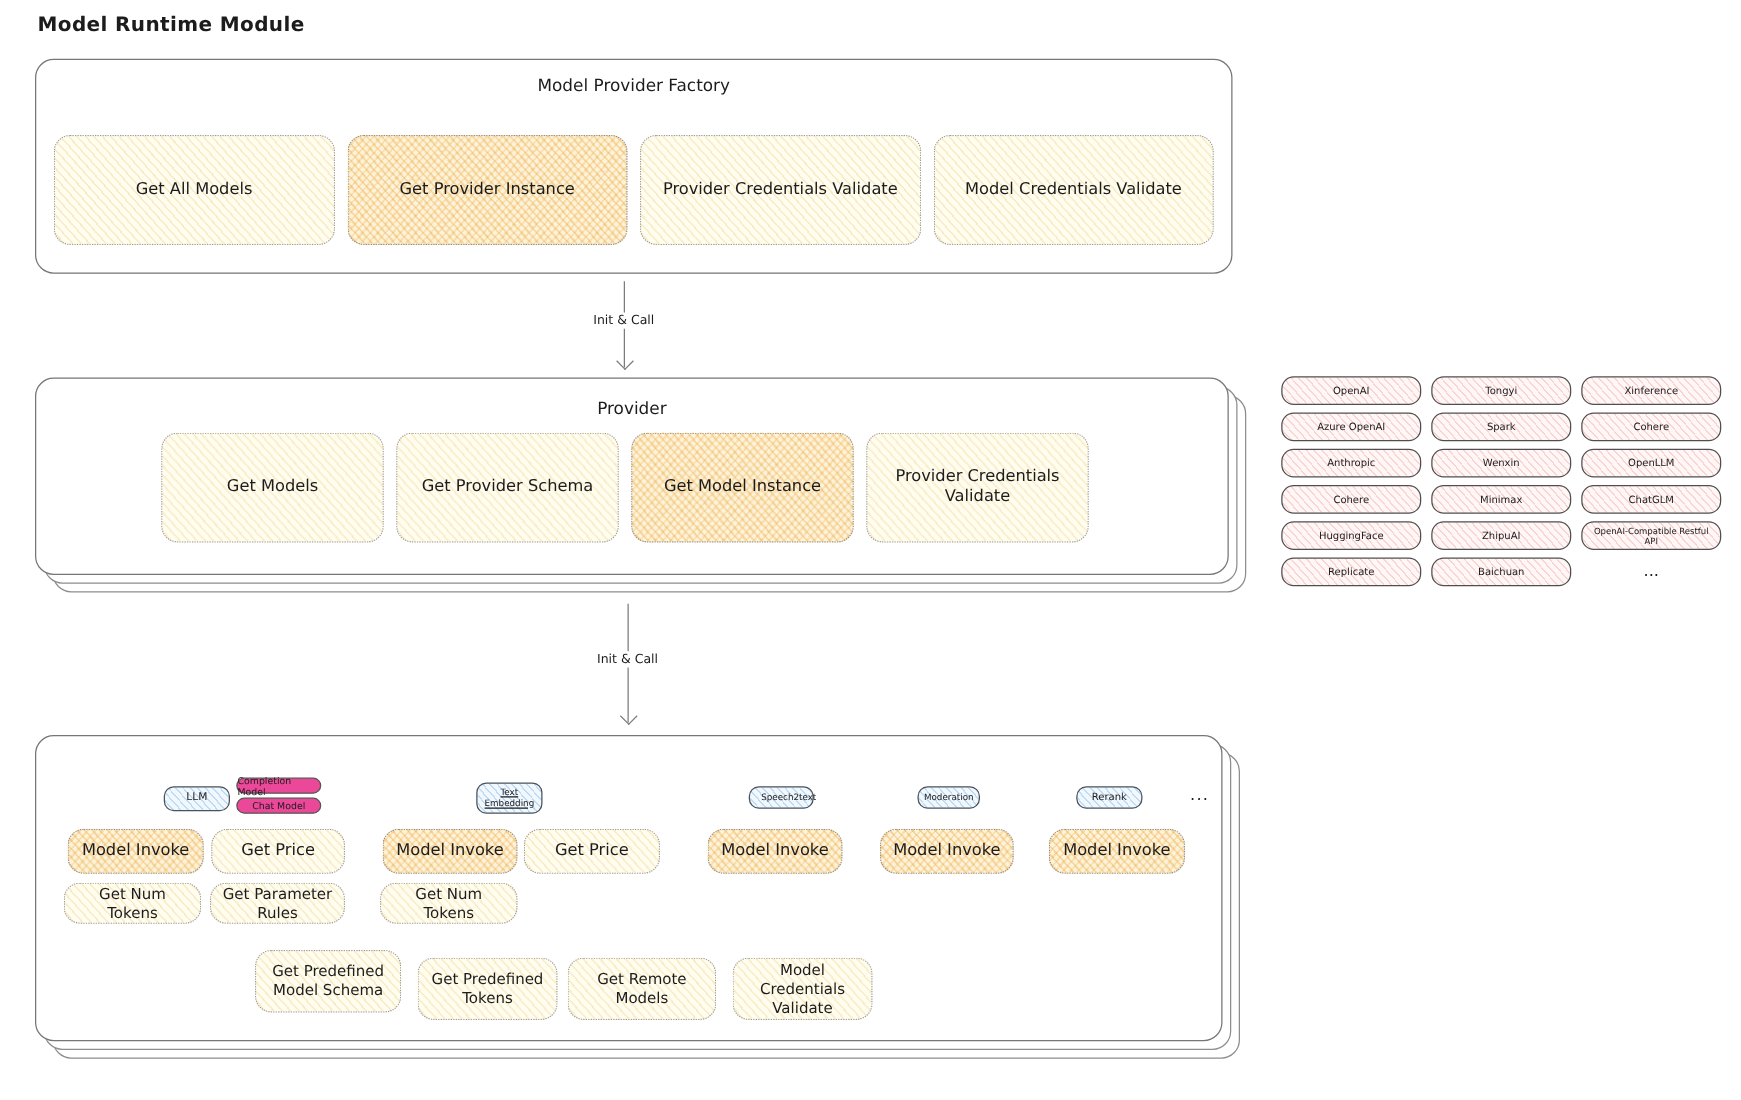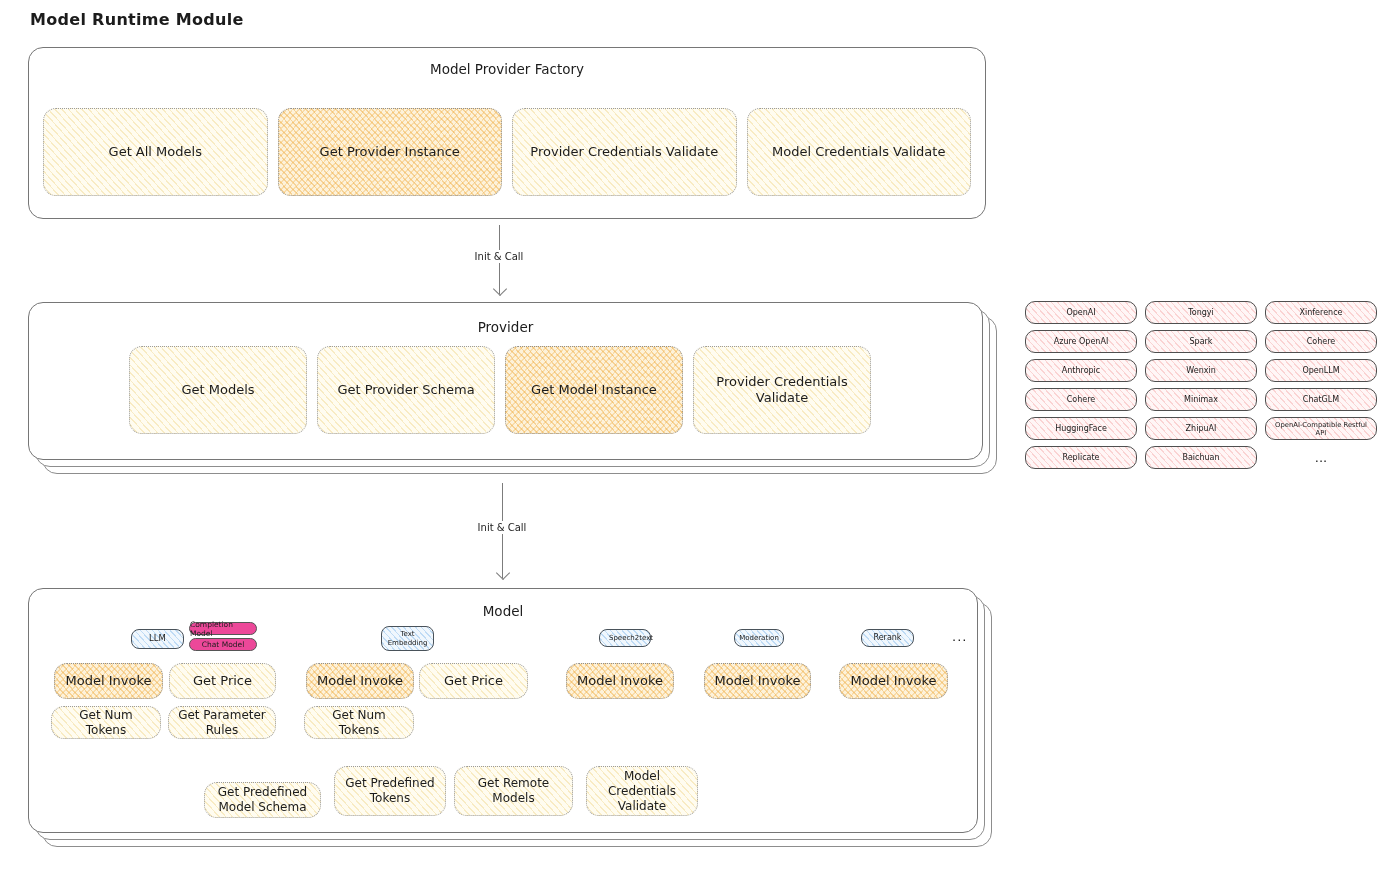--- a/index.html
+++ b/index.html
@@ -105,42 +105,41 @@
     <div class="pill">Baichuan</div>
     <div class="grid-ellipsis">...</div>
   </div>
 
   <div class="arrow" style="left:502px; top:483px; height:95px;"></div>
   <div class="arrow-label" style="left:502px; top:521px;">Init &amp; Call</div>
 
   <div class="layer" style="left:42px; top:602px; width:950px; height:245px;"></div>
   <div class="layer" style="left:35px; top:595px; width:950px; height:245px;"></div>
   <div class="frame" style="left:28px; top:588px; width:950px; height:245px;">
-    <div class="frame-title" style="top:14px;">Model</div>
 
     <div class="tag" style="left:102px; top:40px; width:53px; height:20px; font-size:8.5px;">LLM</div>
     <div class="tag-white" style="left:160px; top:33px; width:68px; height:13px;">Completion Model</div>
     <div class="tag-white" style="left:160px; top:49px; width:68px; height:13px;">Chat Model</div>
-    <div class="tag" style="left:352px; top:37px; width:53px; height:25px; font-size:7px;">Text Embedding</div>
+    <div class="tag" style="left:352px; top:37px; width:53px; height:25px; font-size:7px;text-decoration:underline;">Text Embedding</div>
     <div class="tag" style="left:570px; top:40px; width:52px; height:18px; font-size:7px;padding-left:12px;">Speech2text</div>
     <div class="tag" style="left:705px; top:40px; width:50px; height:18px; font-size:7px;">Moderation</div>
     <div class="tag" style="left:832px; top:40px; width:53px; height:18px; font-size:8px;">Rerank</div>
     <div class="ellipsis" style="left:923px; top:40px;">...</div>
 
     <div class="node node-orange" style="left:25px; top:74px; width:109px; height:36px;">Model Invoke</div>
     <div class="node node-yellow" style="left:140px; top:74px; width:107px; height:36px;">Get Price</div>
     <div class="node node-orange" style="left:277px; top:74px; width:108px; height:36px;">Model Invoke</div>
     <div class="node node-yellow" style="left:390px; top:74px; width:109px; height:36px;">Get Price</div>
     <div class="node node-orange" style="left:537px; top:74px; width:108px; height:36px;">Model Invoke</div>
     <div class="node node-orange" style="left:675px; top:74px; width:107px; height:36px;">Model Invoke</div>
     <div class="node node-orange" style="left:810px; top:74px; width:109px; height:36px;">Model Invoke</div>
 
     <div class="node node-yellow" style="left:22px; top:117px; width:110px; height:33px; font-size:12px;">Get Num Tokens</div>
     <div class="node node-yellow" style="left:139px; top:117px; width:108px; height:33px; font-size:12px;">Get Parameter Rules</div>
     <div class="node node-yellow" style="left:275px; top:117px; width:110px; height:33px; font-size:12px;">Get Num Tokens</div>
 
-    <div class="node node-yellow" style="left:175px; top:193px; width:117px; height:36px; font-size:12px;">Get Predefined Model Schema</div>
+    <div class="node node-yellow" style="left:175px; top:171px; width:117px; height:50px; font-size:12px;">Get Predefined Model Schema</div>
     <div class="node node-yellow" style="left:305px; top:177px; width:112px; height:50px; font-size:12px;">Get Predefined Tokens</div>
     <div class="node node-yellow" style="left:425px; top:177px; width:119px; height:50px; font-size:12px;">Get Remote Models</div>
     <div class="node node-yellow" style="left:557px; top:177px; width:112px; height:50px; font-size:12px;">Model Credentials Validate</div>
   </div>
 
 </div>
 
 </body></html>

